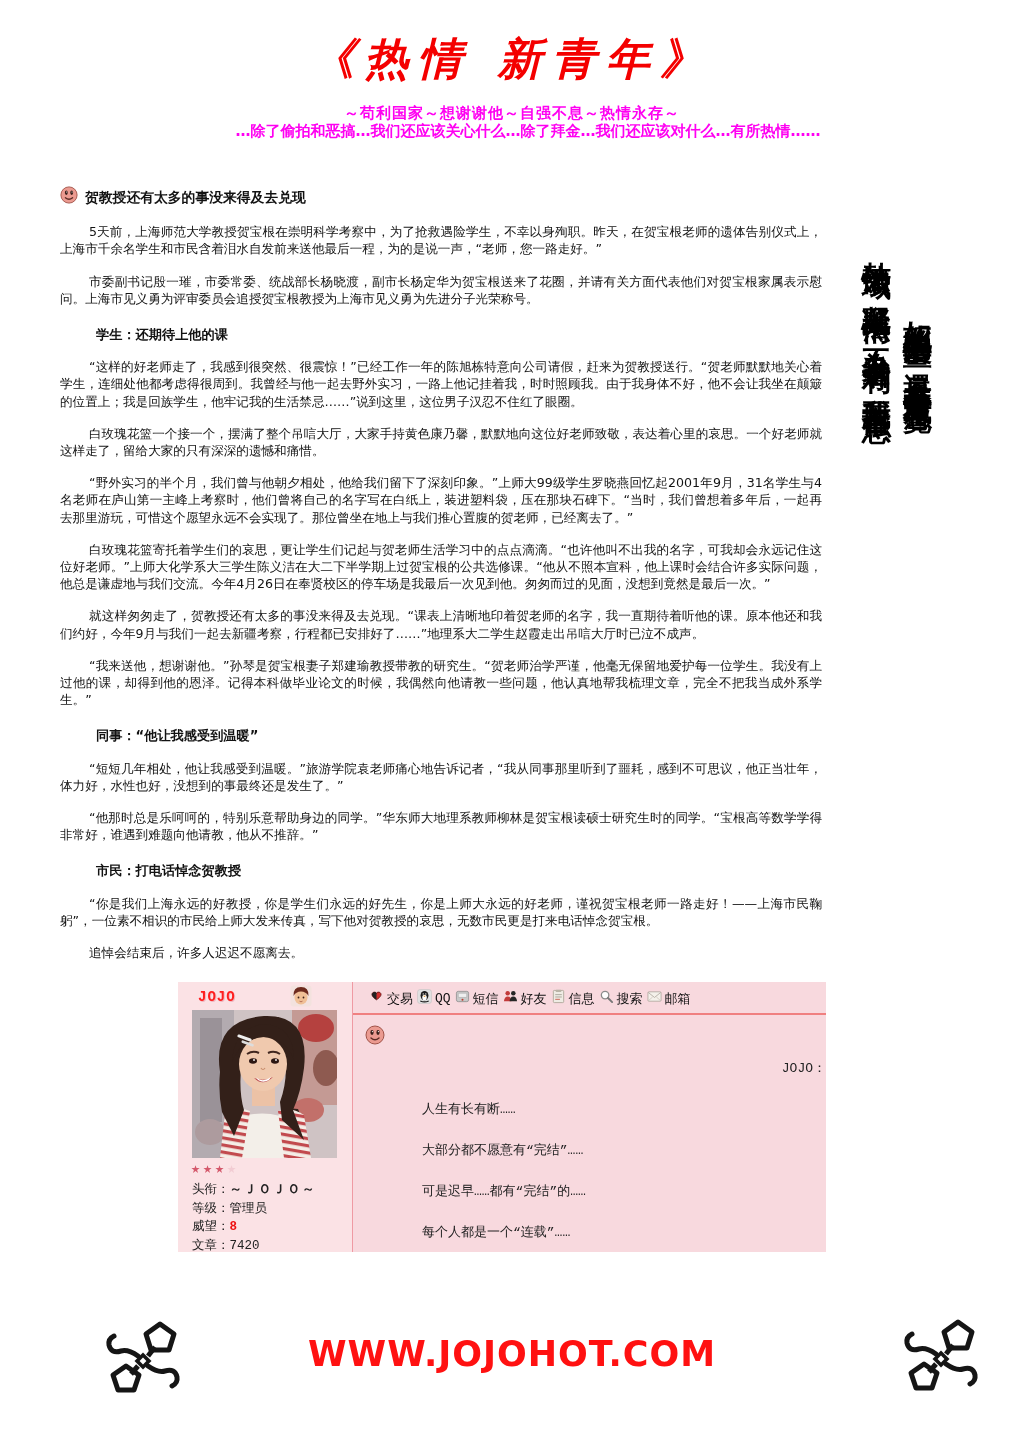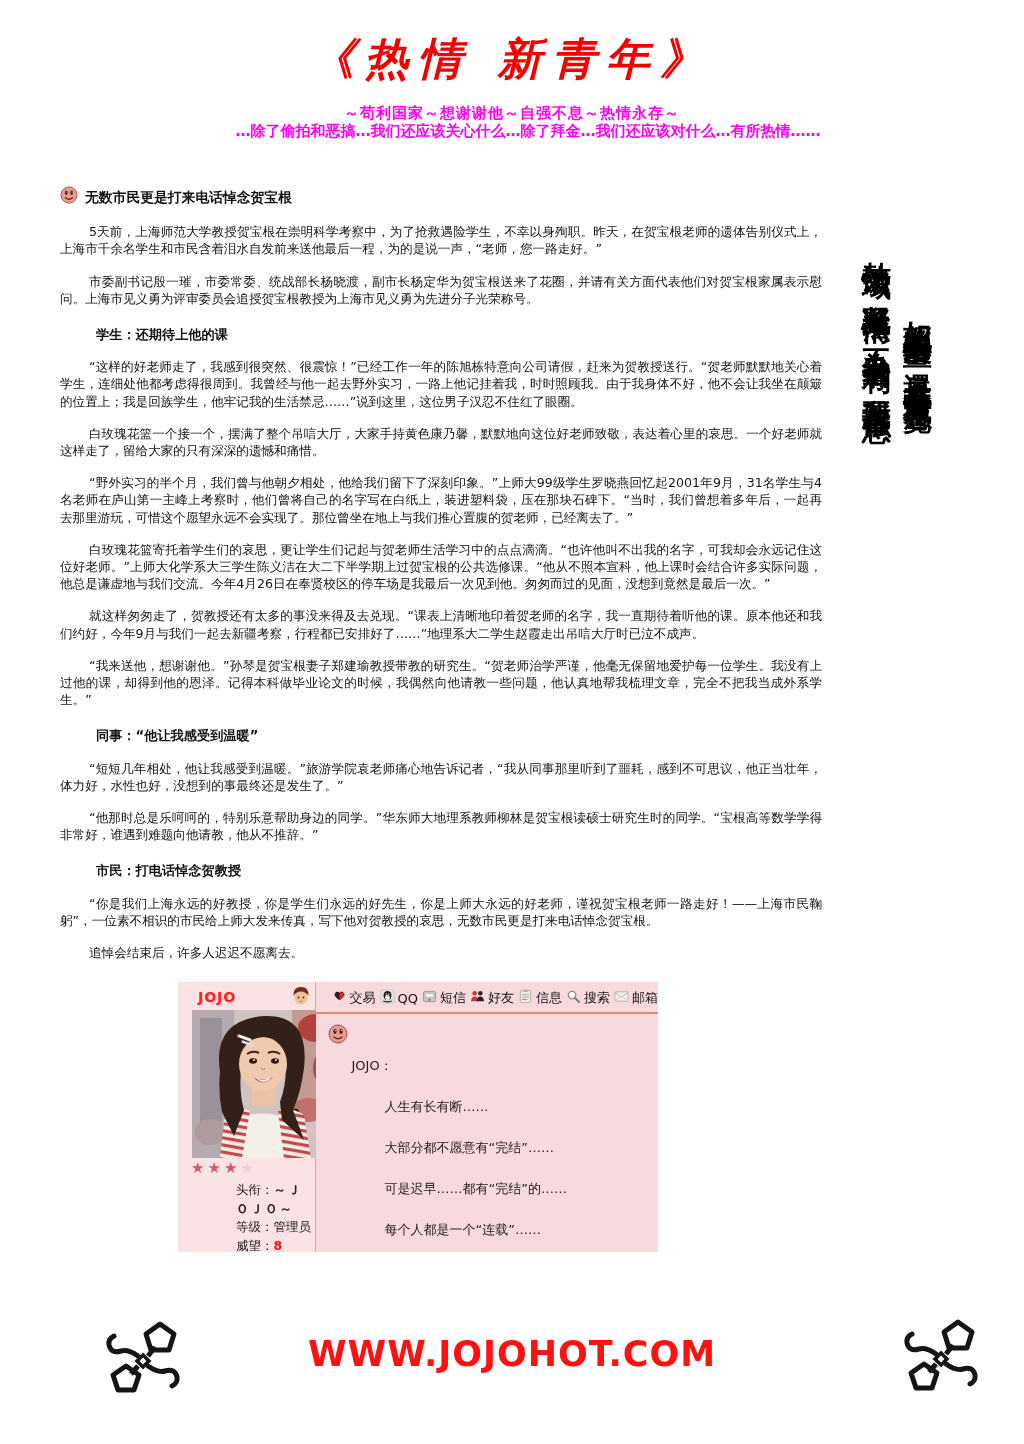--- a/index.html
+++ b/index.html
@@ -23,43 +23,43 @@
   .v-p { text-indent:2.3em; }
   .v-h { font-weight:bold; font-size:13.2px; margin:19px 0 15px 36px; text-indent:0; }
 
   
   .vert-col { position:absolute; writing-mode:vertical-rl; text-orientation:upright;
               font-weight:bold; color:#000; font-size:29px; letter-spacing:3px; line-height:38px; }
   .vert-col.colL { left:858px; top:238px; }
   .vert-col.colR { left:899px; top:298px; }
 
   
-  .forum { position:absolute; left:178px; top:982px; width:480px; height:270px;
-           background:#ef4444; overflow:hidden; display:flex; }
+  .forum { position:absolute; left:178px; top:982px; width:648px; height:270px;
+           background:#ef4444; overflow:hidden; display:flex;font-family:Liberation Mono, monospace; }
   .fp-left  { width:175px; position:relative; background:#fbe2e5; border-right:1px solid #ef9aa3; box-sizing:border-box; }
   .fp-right { flex:1; position:relative; background:#f8d9de; }
 
   .fp-username { position:absolute; left:20px; top:7px; color:#ff1f1f; font-weight:bold;
                  font-size:14px; letter-spacing:1px; text-shadow:1px 1px 0 #f0b7c0; cursor:pointer; }
   .fp-avatar { position:absolute; left:112px; top:3px; }
   .fp-photo  { position:absolute; left:14px; top:28px; width:145px; height:148px; cursor:pointer; }
   .fp-stars  { position:absolute; left:13px; top:177px; font-size:15px; letter-spacing:3px; }
   .star.on   { color:#d4586b; text-shadow:0 0 1px #fce8eb; }
   .star.off  { color:#f2ccd3; }
-  .fp-fields { position:absolute; left:14px; top:199px; font-size:12.5px; line-height:18.5px; color:#222;margin-left:44px; }
+  .fp-fields { position:absolute; left:14px; top:199px; font-size:12.5px; line-height:18.5px; color:#222; }
   .f-row span { vertical-align:baseline; }
   .f-value.v-red  { color:#ee1111; font-weight:bold; }
   .f-value.v-bold { font-weight:bold; letter-spacing:2px; }
 
   .fp-toolbar { display:flex; align-items:center; gap:4px; padding:7px 0 5px 16px;
                 font-size:13px; color:#111; }
   .tb-item { display:inline-flex; align-items:center; gap:3px; cursor:pointer; white-space:nowrap; }
   .fp-rule { height:0; border:none; border-top:2px solid #f08080; margin:0; }
   .msg-smiley { margin:10px 0 0 12px; }
-  .msg-salutation { margin:9px 0 0 36px; font-size:13px; color:#222; }
+  .msg-salutation { margin:9px 0 0 36px; font-size:13px; color:#222;text-align:right; }
   .msg-line { margin:23px 0 0 69px; font-size:13px; color:#222; }
 
   
   .site-url { position:absolute; top:1334px; left:0; width:100%; text-align:center;
               color:#ff1111; font-weight:bold; font-size:35px; letter-spacing:1px; cursor:pointer; }
   .ornament { position:absolute; width:90px; height:90px; }
   .ornament.orn-left  { left:98px;  top:1316px; }
   .ornament.orn-right { left:896px; top:1314px; }
 </style>
 </head>
@@ -76,21 +76,21 @@
       <span>
         <svg viewBox="0 0 20 20" width="18" height="18">
           <circle cx="10" cy="10" r="9" fill="#eb9a90" stroke="#a05248" stroke-width="1"></circle>
           <ellipse cx="7" cy="7.5" rx="1.6" ry="2.4" fill="#3a1f1a"></ellipse>
           <ellipse cx="13" cy="7.5" rx="1.6" ry="2.4" fill="#3a1f1a"></ellipse>
           <circle cx="7.4" cy="6.6" r="0.6" fill="#fff"></circle>
           <circle cx="13.4" cy="6.6" r="0.6" fill="#fff"></circle>
           <path d="M6 13 Q10 16.5 14 13" stroke="#5a2b24" stroke-width="1.4" fill="none" stroke-linecap="round"></path>
         </svg>
       </span>
-      <span>无数市民更是打来电话悼念贺宝根</span>
+      <span>贺教授还有太多的事没来得及去兑现</span>
     </div>
     <div>
 
         <div class="blk v-p">5天前，上海师范大学教授贺宝根在崇明科学考察中，为了抢救遇险学生，不幸以身殉职。昨天，在贺宝根老师的遗体告别仪式上，上海市千余名学生和市民含着泪水自发前来送他最后一程，为的是说一声，“老师，您一路走好。”</div>
 
         <div class="blk v-p">市委副书记殷一璀，市委常委、统战部长杨晓渡，副市长杨定华为贺宝根送来了花圈，并请有关方面代表他们对贺宝根家属表示慰问。上海市见义勇为评审委员会追授贺宝根教授为上海市见义勇为先进分子光荣称号。</div>
 
         <div class="blk v-h">学生：还期待上他的课</div>
 
         <div class="blk v-p">“这样的好老师走了，我感到很突然、很震惊！”已经工作一年的陈旭栋特意向公司请假，赶来为贺教授送行。“贺老师默默地关心着学生，连细处他都考虑得很周到。我曾经与他一起去野外实习，一路上他记挂着我，时时照顾我。由于我身体不好，他不会让我坐在颠簸的位置上；我是回族学生，他牢记我的生活禁忌……”说到这里，这位男子汉忍不住红了眼圈。</div>

